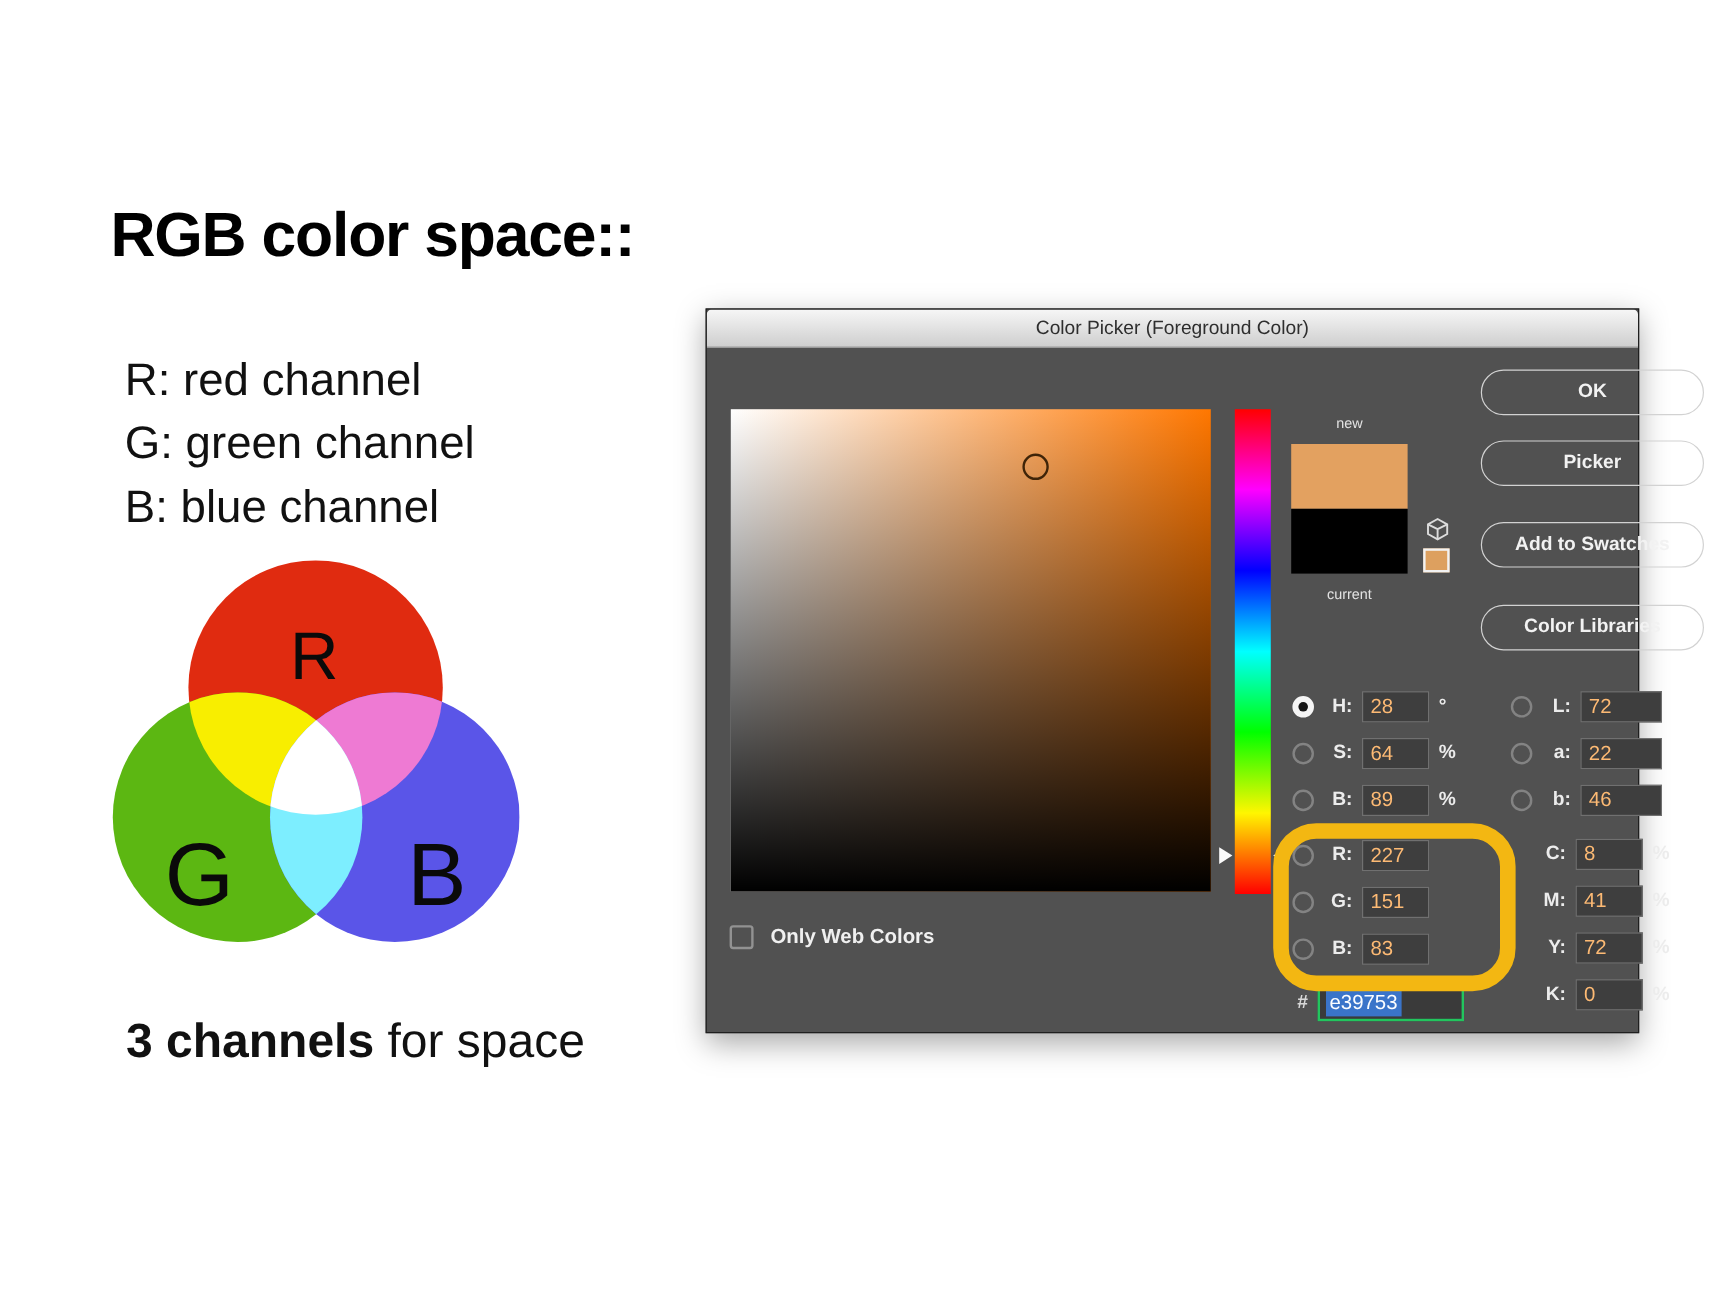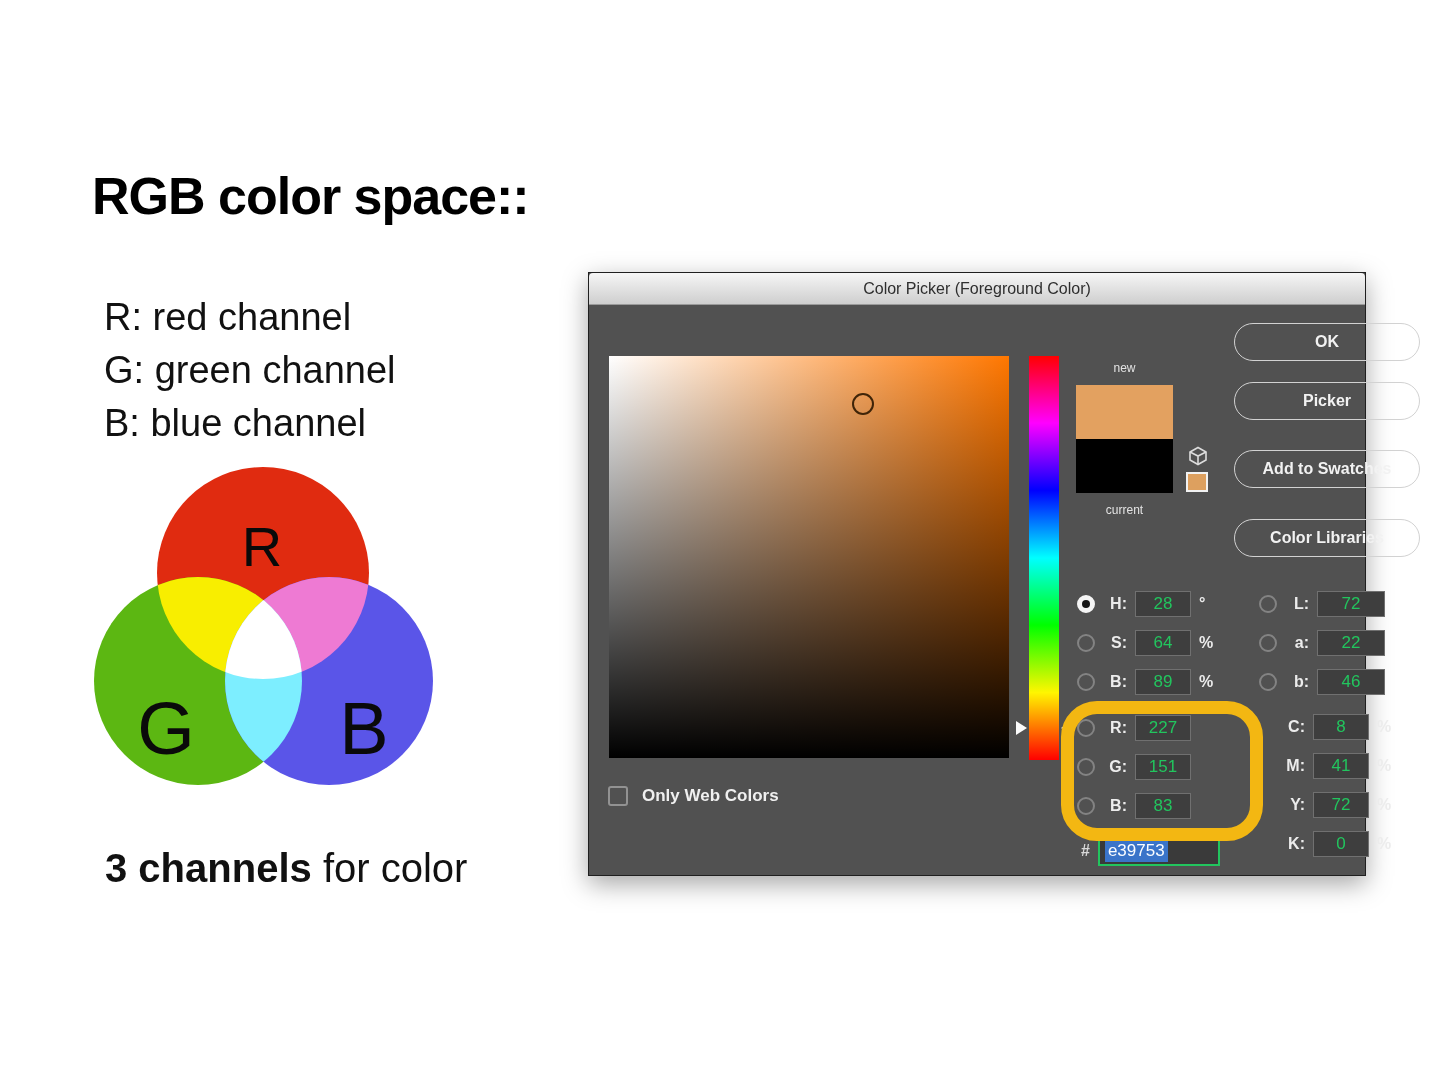--- a/index.html
+++ b/index.html
@@ -10,21 +10,21 @@
   .slide-title{position:absolute;left:92px;top:166px;font-size:52px;font-weight:bold;
                color:#000;letter-spacing:-1px;white-space:nowrap;}
   .channels{position:absolute;left:104px;top:291px;font-size:38px;color:#111;line-height:53px;}
   .caption{position:absolute;left:105px;top:846px;font-size:40px;color:#111;white-space:nowrap;}
   .caption .b{font-weight:bold;}
 
   
   .venn{position:absolute;left:88px;top:466px;}
 
   
-  .dialog{position:absolute;left:588px;top:272px;width:778px;height:604px;background:#515151;
+  .dialog{position:absolute;left:588px;top:257px;width:778px;height:604px;background:#515151;
           border:1px solid #1f1f1f;box-sizing:border-box;box-shadow:0 8px 24px rgba(0,0,0,.35);}
   .titlebar{position:absolute;left:0;top:0;width:100%;height:31px;
             background:linear-gradient(#f6f6f6,#cecece);border-bottom:1px solid #9a9a9a;
             display:flex;align-items:center;justify-content:center;
             font-size:16px;color:#2e2e2e;border-radius:4px 4px 0 0;}
   .colorfield{position:absolute;left:20px;top:83px;width:400px;height:402px;
       background:linear-gradient(to bottom,rgba(0,0,0,0) 0%,#000 100%),
                  linear-gradient(to right,#ffffff 0%,hsl(28,100%,50%) 100%);}
   .marker{position:absolute;left:243px;top:37px;width:18px;height:18px;border:2.5px solid #3f2408;
           border-radius:50%;}
@@ -49,22 +49,22 @@
          border:1.5px solid #d2d2d2;border-radius:19px;color:#f2f2f2;font-size:16px;
          font-weight:bold;font-family:"Liberation Sans",sans-serif;cursor:pointer;}
 
   .col{position:absolute;}
   .ps-row{display:flex;align-items:center;height:28px;margin-bottom:11px;}
   .radio{width:18px;height:18px;border:2px solid #838383;border-radius:50%;box-sizing:border-box;
          margin-right:8px;flex:0 0 auto;}
   .radio.sel{background:#f5f5f5;border-color:#f5f5f5;display:flex;align-items:center;justify-content:center;}
   .radio.sel .dot{width:8px;height:8px;background:#161616;border-radius:50%;}
   .flabel{width:24px;text-align:right;margin-right:8px;font-size:16px;font-weight:bold;color:#ececec;}
-  .fbox{width:56px;height:26px;background:#3e3e3e;border:1px solid #707070;color:#22c55e;
-        font-size:17px;font-family:"Liberation Sans",sans-serif;padding:0 6px;box-sizing:border-box;text-align:center;}
+  .fbox{width:56px;height:26px;background:#3e3e3e;border:1px solid #707070;color:#fdba74;
+        font-size:17px;font-family:"Liberation Sans",sans-serif;padding:0 6px;box-sizing:border-box;}
   .lab .fbox{width:68px;}
   .funit{margin-left:8px;font-size:16px;font-weight:bold;color:#ececec;}
   .cmyk .flabel{width:26px;}
 
   .hexrow{position:absolute;left:492px;top:563px;display:flex;align-items:center;}
   .hexhash{font-size:16px;font-weight:bold;color:#d8d8d8;margin-right:8px;}
   .hexfield{width:122px;height:30px;background:#3a3a3a;border:2px solid #22c55e;box-sizing:border-box;
             display:flex;align-items:center;padding-left:5px;}
   .hexsel{background:#3a74c9;color:#fbfdff;font-size:17px;padding:1px 3px;}
 
@@ -116,21 +116,21 @@
     <g clip-path="url(#clipR)">
         <g clip-path="url(#clipG)">
       <circle cx="241" cy="215" r="104" fill="#ffffff"></circle>
     </g>
       </g>
     <text x="174" y="100" text-anchor="middle" font-size="56" fill="#0a0a0a" font-family="Liberation Sans, sans-serif">R</text>
     <text x="78" y="288" text-anchor="middle" font-size="74" fill="#0a0a0a" font-family="Liberation Sans, sans-serif">G</text>
     <text x="276" y="288" text-anchor="middle" font-size="74" fill="#0a0a0a" font-family="Liberation Sans, sans-serif">B</text>
   </svg>
 
-  <div class="caption"><span class="b">3 channels</span><span> for color</span></div>
+  <div class="caption"><span class="b">3 channels</span><span> for space</span></div>
 
   <div class="dialog">
 
     <div class="titlebar">
       <span>Color Picker (Foreground Color)</span>
     </div>
 
     <div class="colorfield">
       <div class="marker"></div>
     </div>

